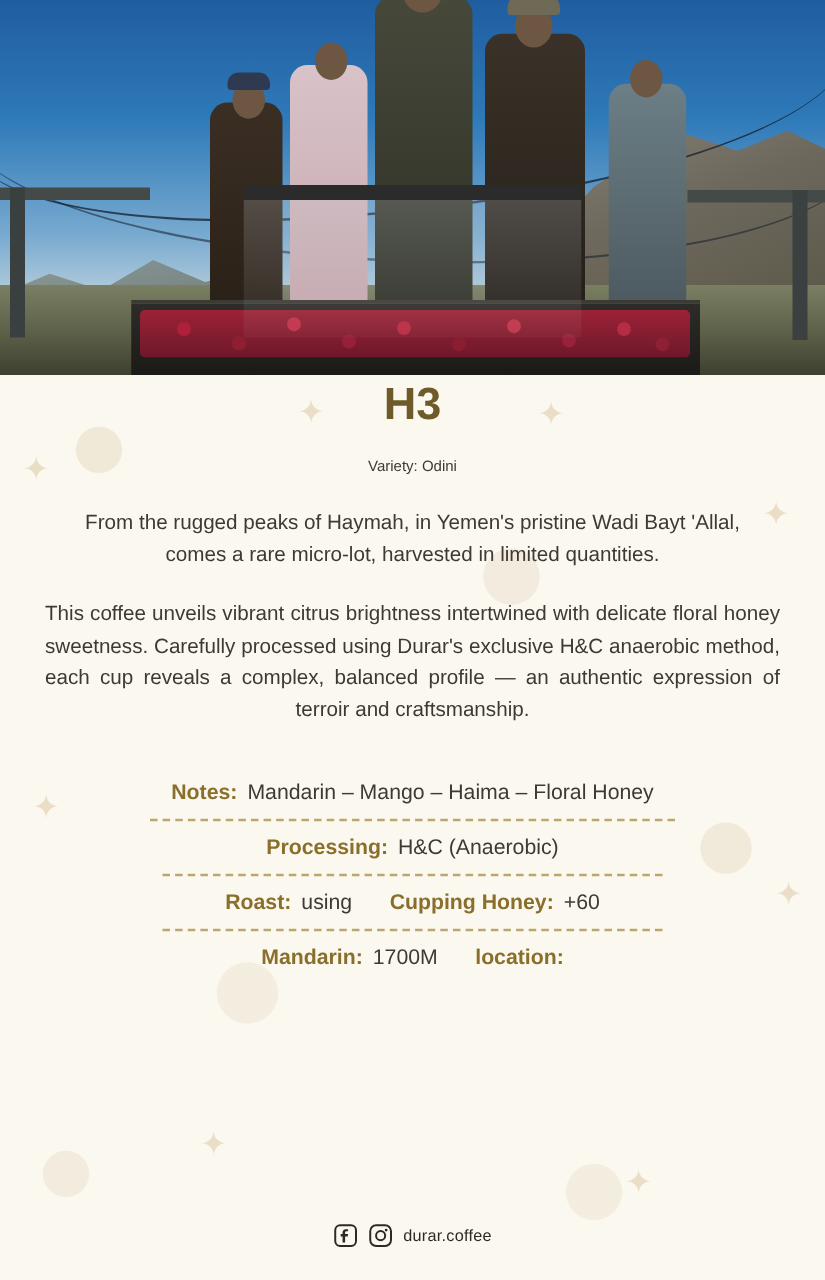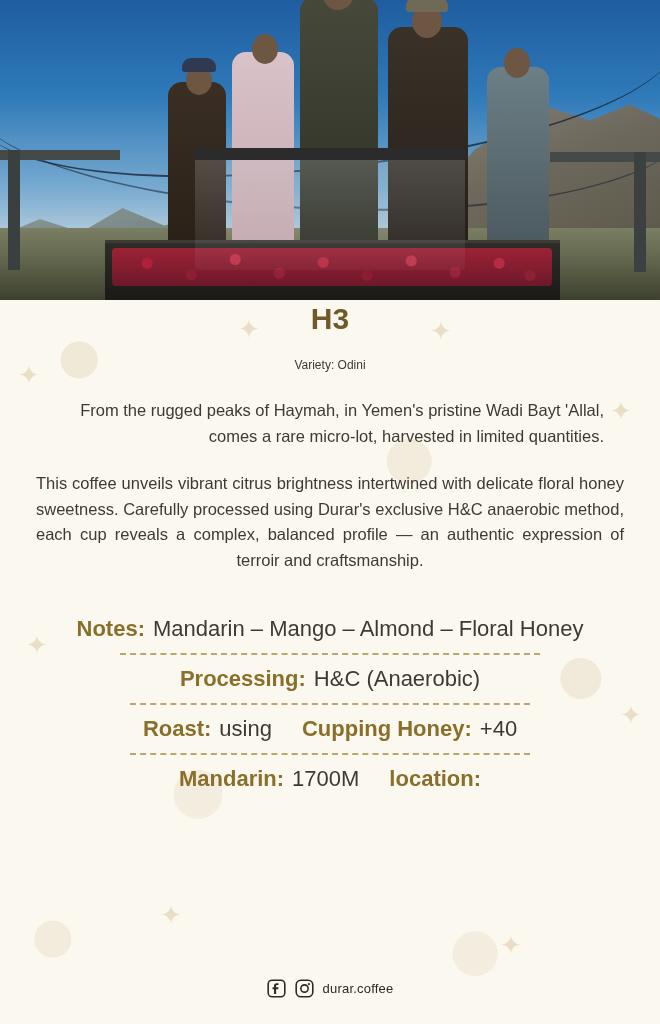--- a/index.html
+++ b/index.html
@@ -154,49 +154,49 @@
   .title {
     margin: 0;
     padding-top: 22px;
     font-size: 43px;
     font-weight: bold;
     color: #8e7433;
     letter-spacing: .5px;
   }
   .subtitle {
     margin: 2px 0 0;
-    font-size: 30px;
+    font-size: 36px;
     font-weight: bold;
     color: #6f5b2a;
   }
   .variety {
     margin: 22px 0 0;
     font-size: 12px;
     color: #3e3a33;
   }
   .para {
-    margin: 26px 22px 0;
+    margin: 26px 8px 0;
     font-size: 16.5px;
     line-height: 1.55;
     color: #3e3a33;
-    text-align: right;
+    text-align: center;
   }
   .para2 {
     margin: 22px 2px 0;
     text-align: justify;
     text-align-last: center;
   }
 
   .specs { margin-top: 40px; }
   .spec-row {
     display: flex;
     justify-content: center;
     align-items: baseline;
     gap: 8px;
-    font-size: 22px;
+    font-size: 17px;
     color: #3e3a33;
     padding: 3px 0;
   }
   .spec-row .k { color: #8a6f2b; font-weight: bold; }
   .spec-row .v { color: #3e3a33; }
   .spec-gap { margin-left: 22px; }
   .dash {
     margin: 8px auto;
     width: 420px;
     border-top: 2px dashed #b09a56;
@@ -272,37 +272,37 @@
     <div class="subtitle">H3</div>
     <div class="variety">Variety: Odini</div>
 
     <p class="para">From the rugged peaks of Haymah, in Yemen's pristine Wadi Bayt 'Allal, comes a rare micro-lot, harvested in limited quantities.</p>
     <p class="para para2">This coffee unveils vibrant citrus brightness intertwined with delicate floral honey sweetness. Carefully processed using Durar's exclusive H&amp;C anaerobic method, each cup reveals a complex, balanced profile — an authentic expression of terroir and craftsmanship.</p>
 
     <div class="specs">
 
       <div class="spec-row">
         <span class="k">Notes:</span>
-        <span class="v">Mandarin – Mango – Almond – Floral Honey</span>
+        <span class="v">Mandarin – Mango – Haima – Floral Honey</span>
       </div>
 
       <div class="dash"></div>
 
       <div class="spec-row">
         <span class="k">Processing:</span>
         <span class="v">H&amp;C (Anaerobic)</span>
       </div>
 
       <div class="dash short"></div>
 
       <div class="spec-row">
         <span class="k">Roast:</span>
         <span class="v">using</span>
         <span class="k spec-gap">Cupping Honey:</span>
-        <span class="v">+40</span>
+        <span class="v">+60</span>
       </div>
 
       <div class="dash short"></div>
 
       <div class="spec-row">
         <span class="k">Mandarin:</span>
         <span class="v">1700M</span>
         <span class="k spec-gap">location:</span>
       </div>
     </div>

